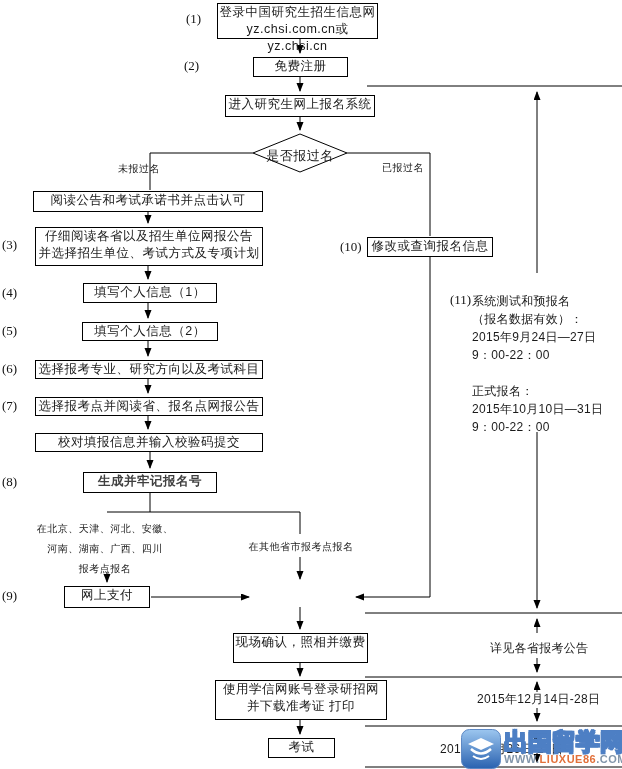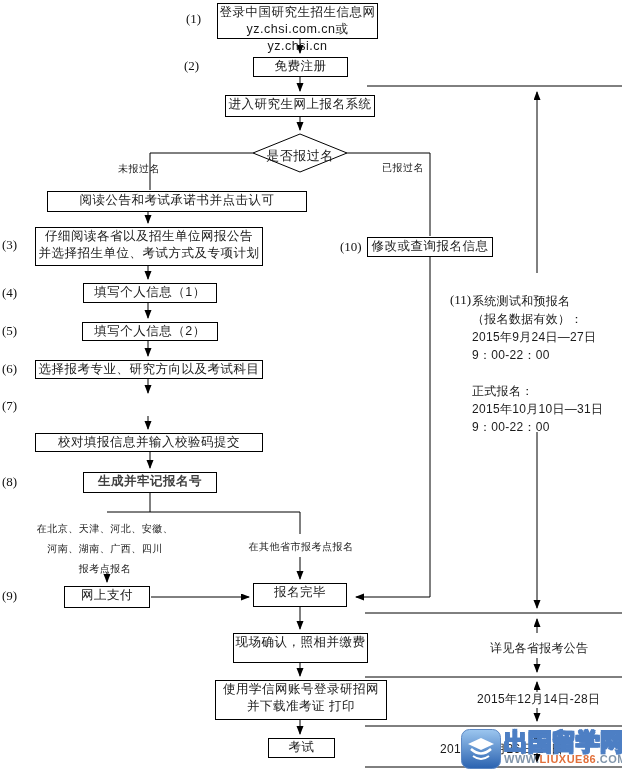--- a/index.html
+++ b/index.html
@@ -106,30 +106,30 @@
   <div class="step" style="left:2px;top:474px">(8)</div>
   <div class="step" style="left:2px;top:588px">(9)</div>
   <div class="step" style="left:340px;top:239px">(10)</div>
   <div class="step" style="left:450px;top:292px">(11)</div>
 
   <div class="box" style="left:217px;top:3px;width:161px;height:36px"><span>登录中国研究生招生信息网
 yz.chsi.com.cn或yz.chsi.cn</span></div>
   <div class="box" style="left:253px;top:57px;width:95px;height:20px"><span>免费注册</span></div>
   <div class="box" style="left:225px;top:95px;width:150px;height:22px"><span>进入研究生网上报名系统</span></div>
   <div class="diamond-label" style="left:260px;top:147px;width:80px">是否报过名</div>
-  <div class="box" style="left:47px;top:191px;width:260px;height:21px"><span>阅读公告和考试承诺书并点击认可</span></div>
+  <div class="box" style="left:33px;top:191px;width:230px;height:21px"><span>阅读公告和考试承诺书并点击认可</span></div>
   <div class="box" style="left:35px;top:227px;width:228px;height:39px"><span>仔细阅读各省以及招生单位网报公告
 并选择招生单位、考试方式及专项计划</span></div>
   <div class="box" style="left:83px;top:283px;width:134px;height:20px"><span>填写个人信息（1）</span></div>
   <div class="box" style="left:82px;top:322px;width:136px;height:19px"><span>填写个人信息（2）</span></div>
   <div class="box" style="left:35px;top:360px;width:228px;height:19px"><span>选择报考专业、研究方向以及考试科目</span></div>
+  <div class="box" style="left:35px;top:397px;width:228px;height:19px"><span>选择报考点并阅读省、报名点网报公告</span></div>
   <div class="box" style="left:35px;top:433px;width:228px;height:19px"><span>校对填报信息并输入校验码提交</span></div>
   <div class="box red-text" style="left:83px;top:472px;width:134px;height:21px"><span>生成并牢记报名号</span></div>
   <div class="box" style="left:64px;top:586px;width:86px;height:22px"><span>网上支付</span></div>
-  <div class="box" style="left:253px;top:583px;width:94px;height:24px"><span>报名完毕</span></div>
   <div class="box" style="left:233px;top:633px;width:135px;height:30px"><span>现场确认，照相并缴费</span></div>
   <div class="box" style="left:367px;top:237px;width:126px;height:20px"><span>修改或查询报名信息</span></div>
   <div class="box" style="left:215px;top:680px;width:172px;height:40px"><span>使用学信网账号登录研招网
 并下载准考证 打印</span></div>
   <div class="box" style="left:268px;top:738px;width:67px;height:20px"><span>考试</span></div>
 
   <div class="lbl" style="left:118px;top:159px">未报过名</div>
   <div class="lbl" style="left:382px;top:158px">已报过名</div>
   <div class="lbl center" style="left:22px;top:519px;width:166px">在北京、天津、河北、安徽、
 河南、湖南、广西、四川

